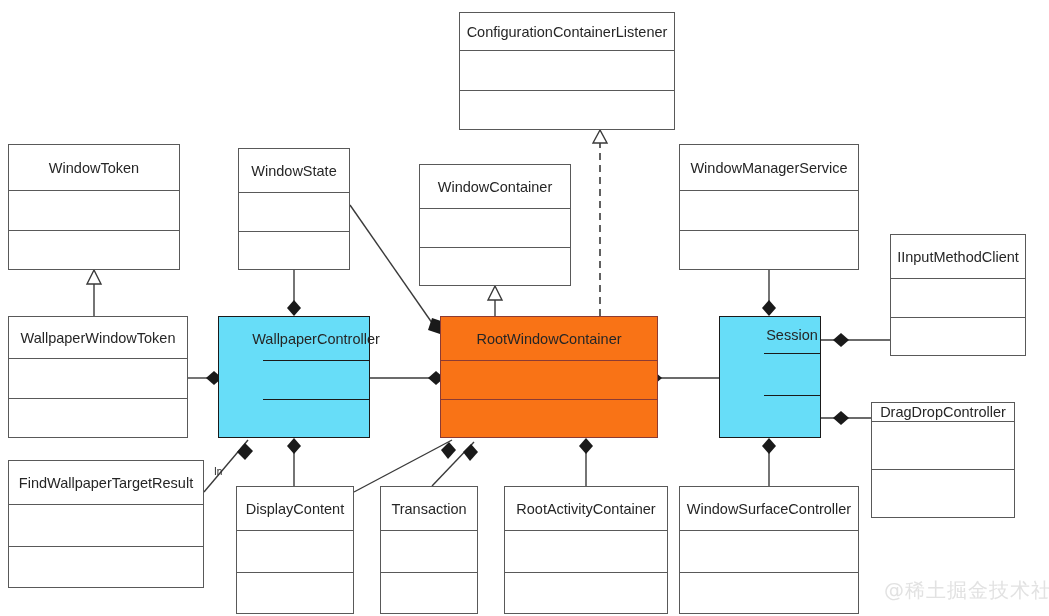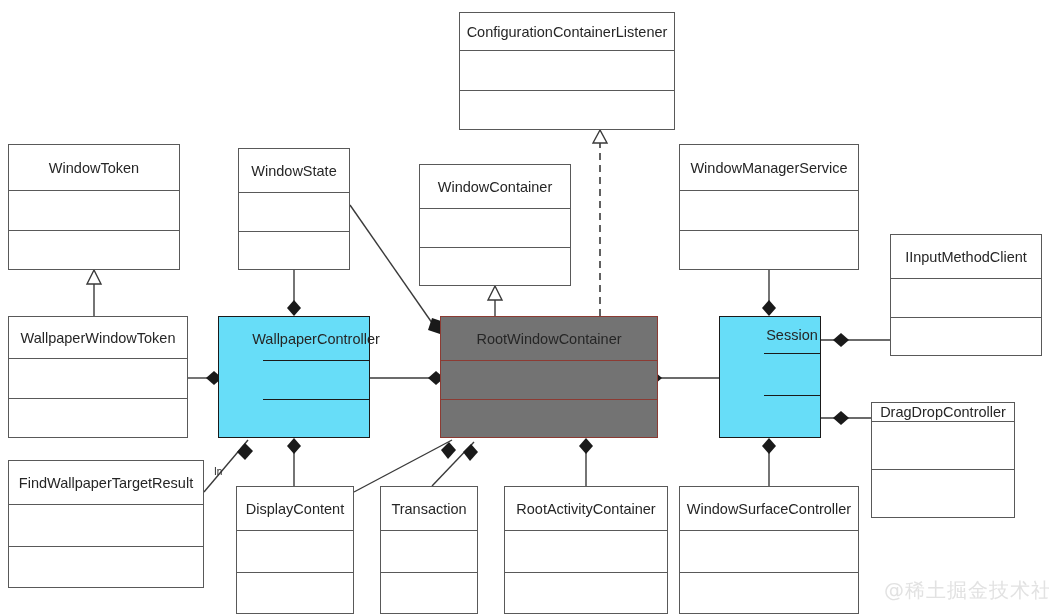--- a/index.html
+++ b/index.html
@@ -59,21 +59,21 @@
   .uml-class.highlight-cyan {
     background: #67ddf8;
     border-color: #1a1a1a;
     padding-left: 44px;
   }
   .uml-class.highlight-cyan .row-name,
   .uml-class.highlight-cyan .row-attrs {
     border-bottom-color: #1a1a1a;
   }
   .uml-class.highlight-salmon {
-    background: #737373;
+    background: #f97316;
     border-color: #8c3b33;
   }
   .uml-class.highlight-salmon .row-name,
   .uml-class.highlight-salmon .row-attrs {
     border-bottom-color: #8c3b33;
   }
   .edge-label {
     position: absolute;
     font-size: 10px;
     color: #262626;
@@ -207,21 +207,21 @@
     <div class="row-attrs"></div>
     <div class="row-ops"></div>
   </div>
 
   <div class="uml-class" style="left:679px; top:144px; width:180px; height:126px;">
     <div class="row-name" style="height:46px;">WindowManagerService</div>
     <div class="row-attrs"></div>
     <div class="row-ops"></div>
   </div>
 
-  <div class="uml-class" style="left:890px; top:234px; width:152px; height:122px;">
+  <div class="uml-class" style="left:890px; top:234px; width:136px; height:122px;">
     <div class="row-name" style="height:44px;">IInputMethodClient</div>
     <div class="row-attrs"></div>
     <div class="row-ops"></div>
   </div>
 
   <div class="uml-class" style="left:8px; top:316px; width:180px; height:122px;">
     <div class="row-name" style="height:42px;">WallpaperWindowToken</div>
     <div class="row-attrs"></div>
     <div class="row-ops"></div>
   </div>

